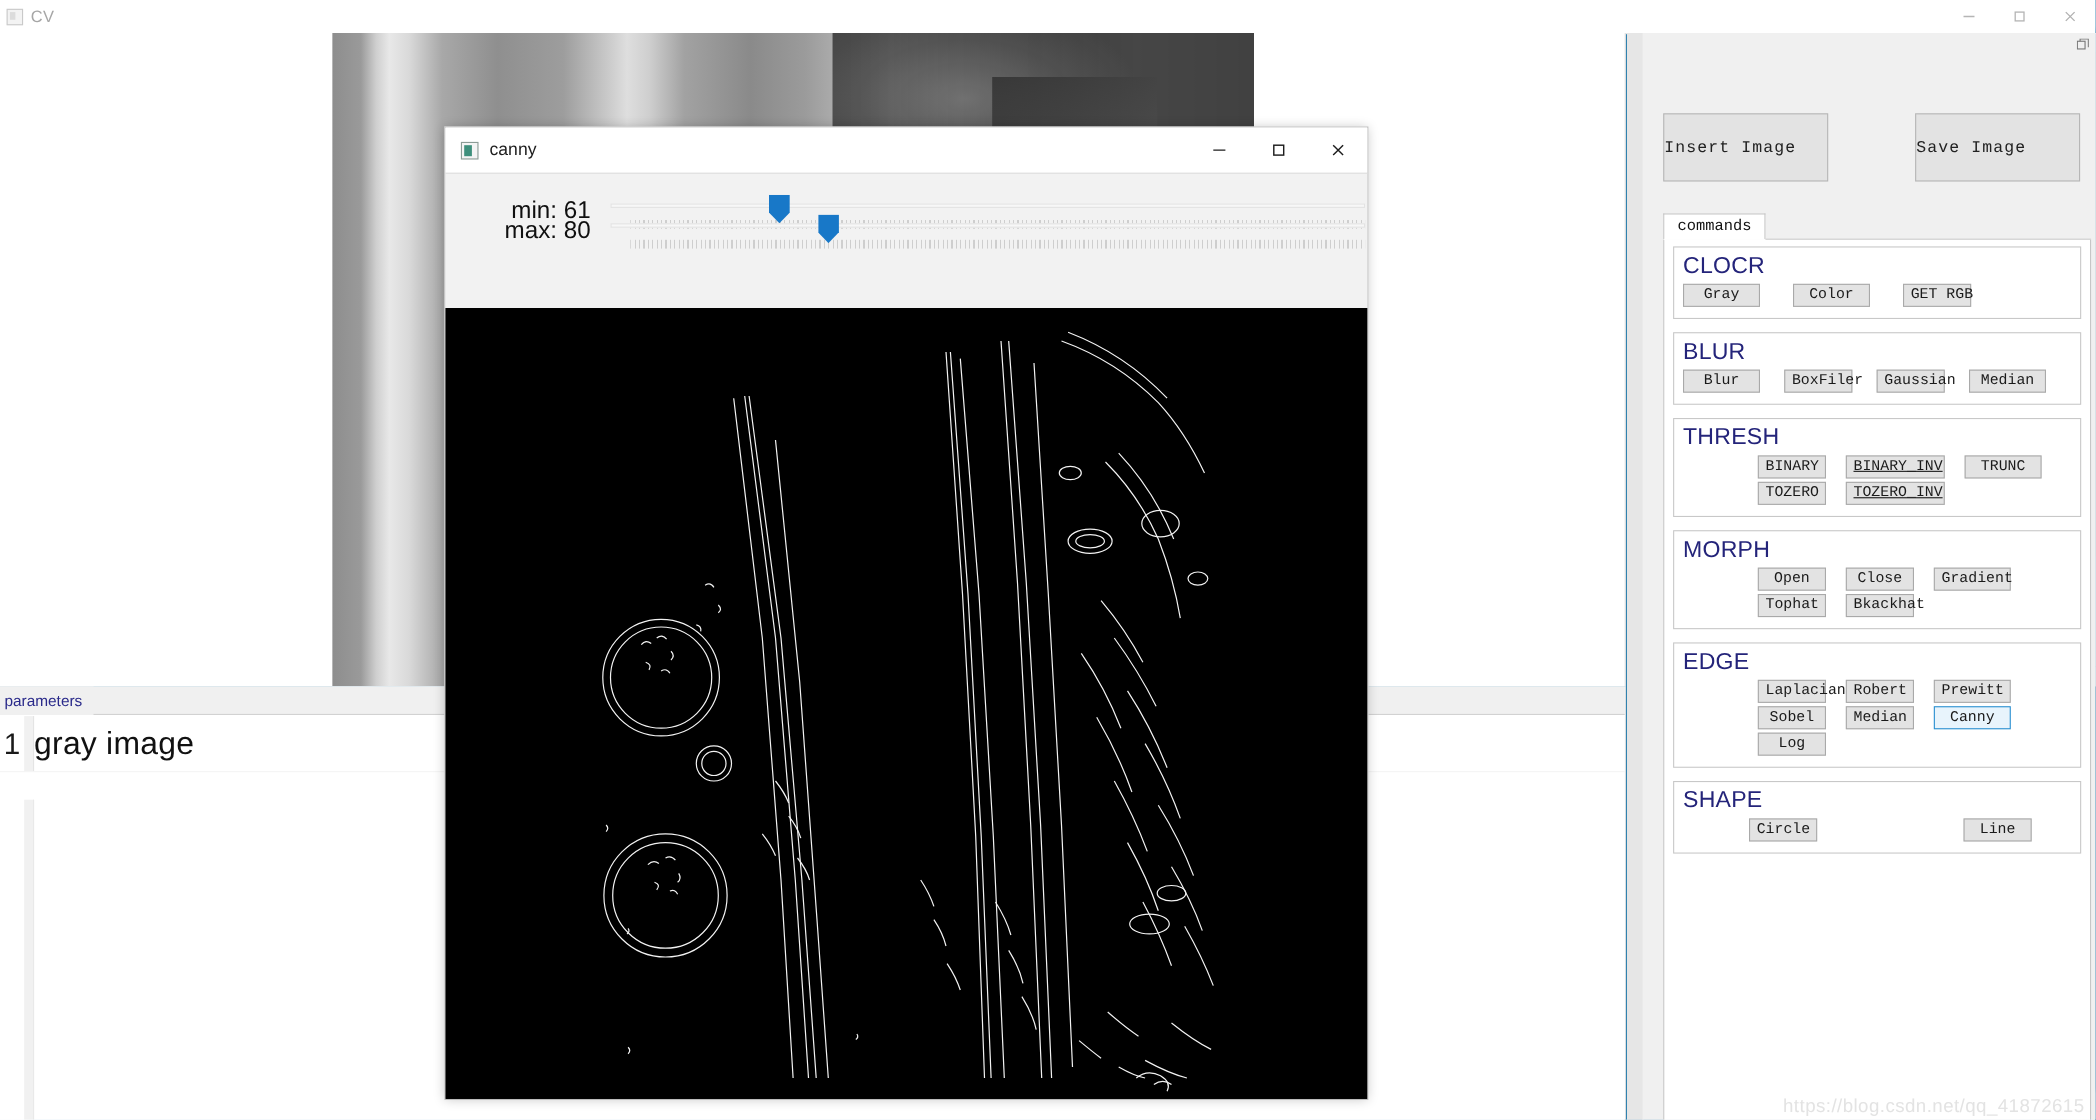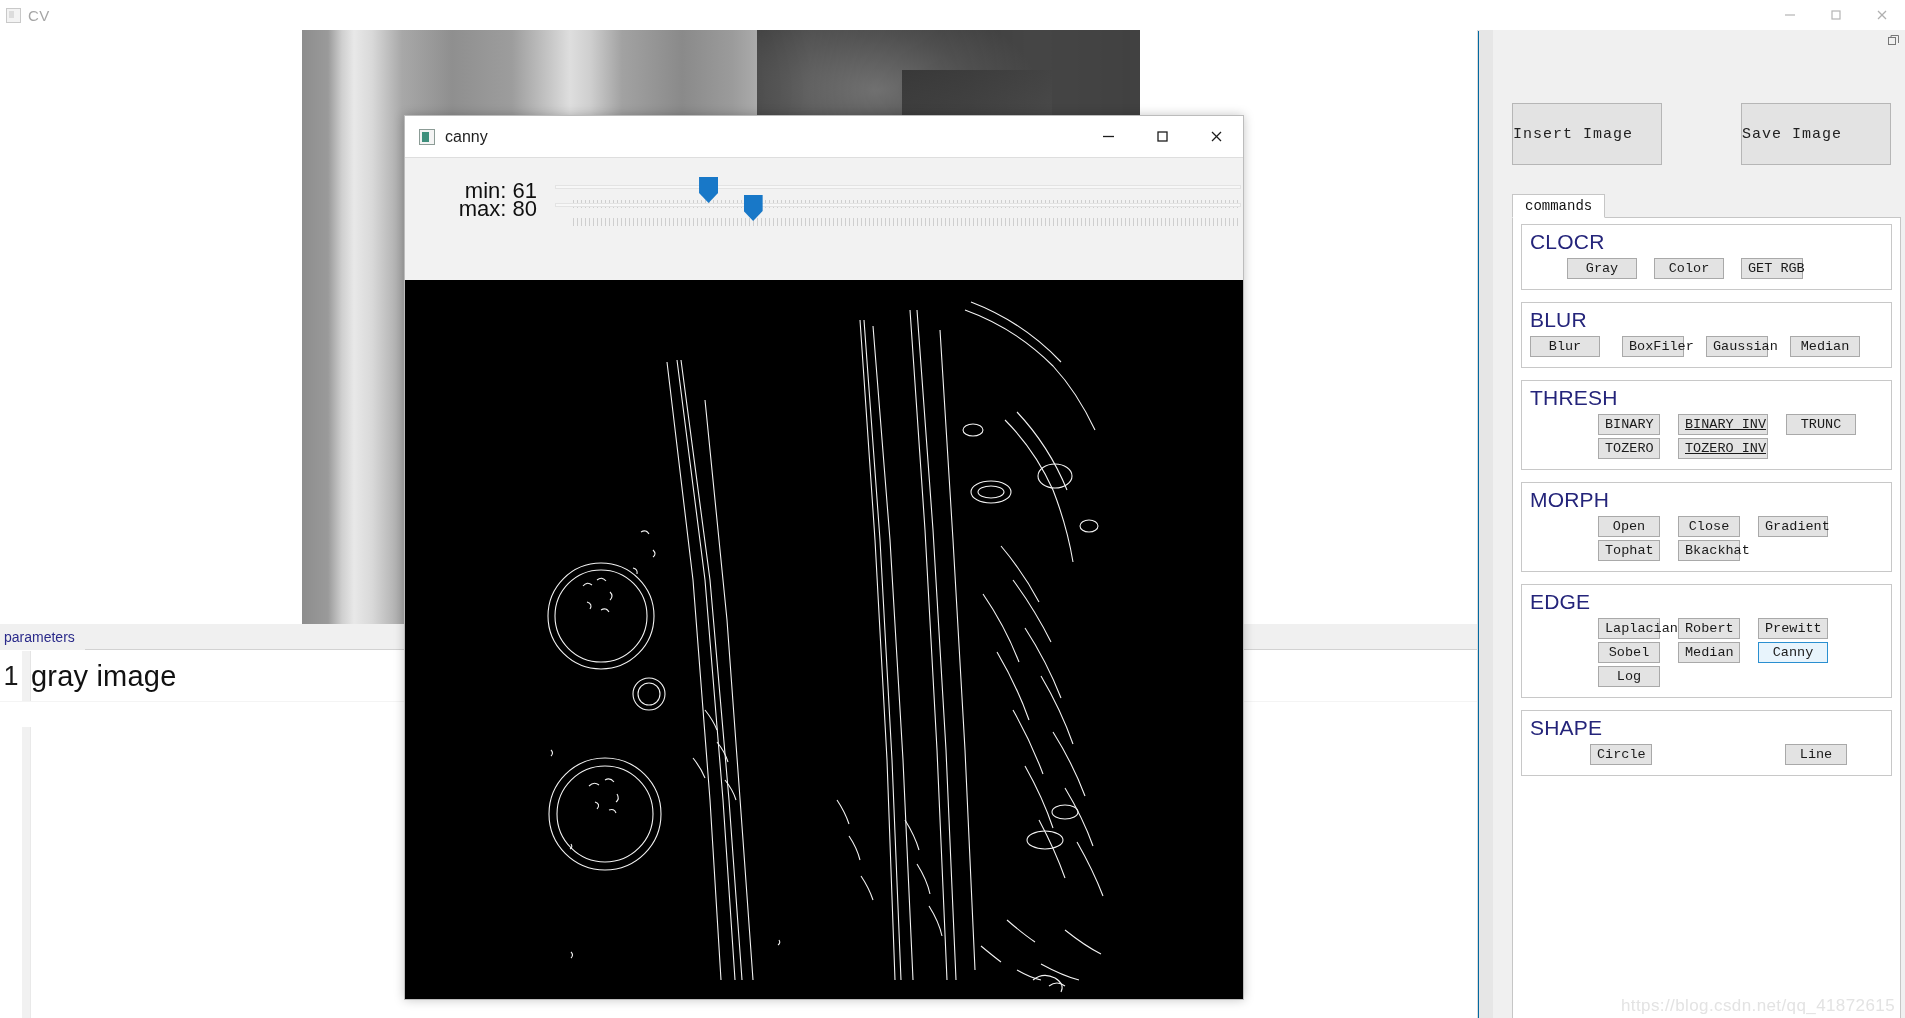--- a/index.html
+++ b/index.html
@@ -190,21 +190,21 @@
     white-space:nowrap;
   }
   .cbtn.w70{width:70px;}
   .cbtn.w78{width:62px;}
   .cbtn.w90{width:90px;text-decoration:underline;}
   .cbtn.focused{
     background:#e8f4fc;border:1px solid #2a8fd0;color:#1a1a1a;
   }
 
   
-  #group-clocr .row{padding-left:0;gap:17px;margin-left:37px;}
+  #group-clocr .row{padding-left:0;gap:30px;}
   #group-blur .row{padding-left:0;gap:22px;}
   #group-thresh .row{padding-left:68px;gap:18px;}
   #group-morph .row{padding-left:68px;gap:18px;}
   #group-edge  .row{padding-left:68px;gap:18px;}
   #group-shape .row{padding-left:60px;gap:0;justify-content:space-between;padding-right:36px;}
 
   
   #canny-window{
     position:absolute;left:404px;top:115px;width:840px;height:885px;
     background:#ffffff;border:1px solid #bcbcbc;box-sizing:border-box;

